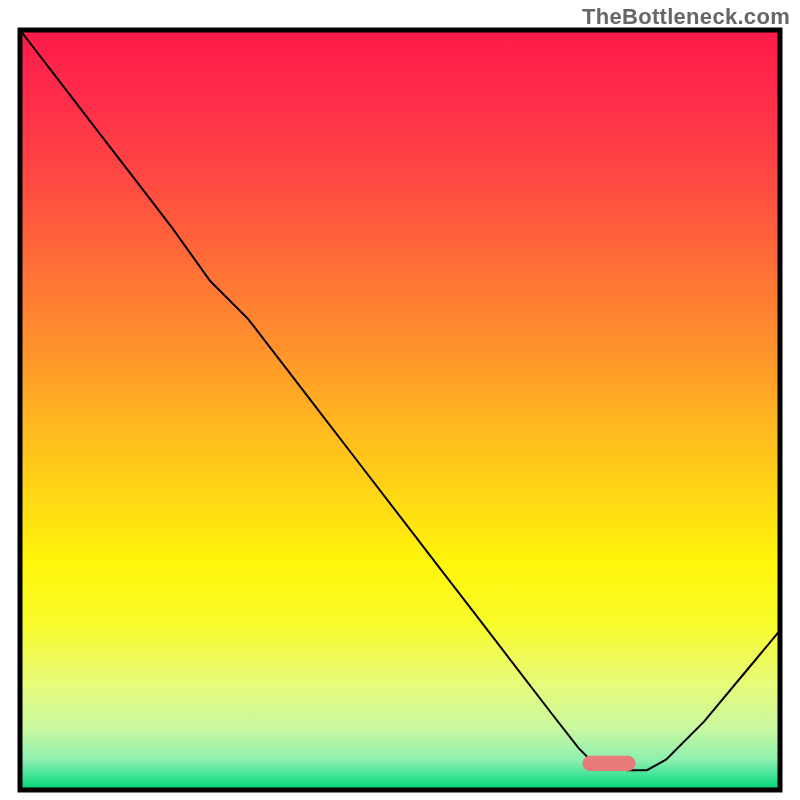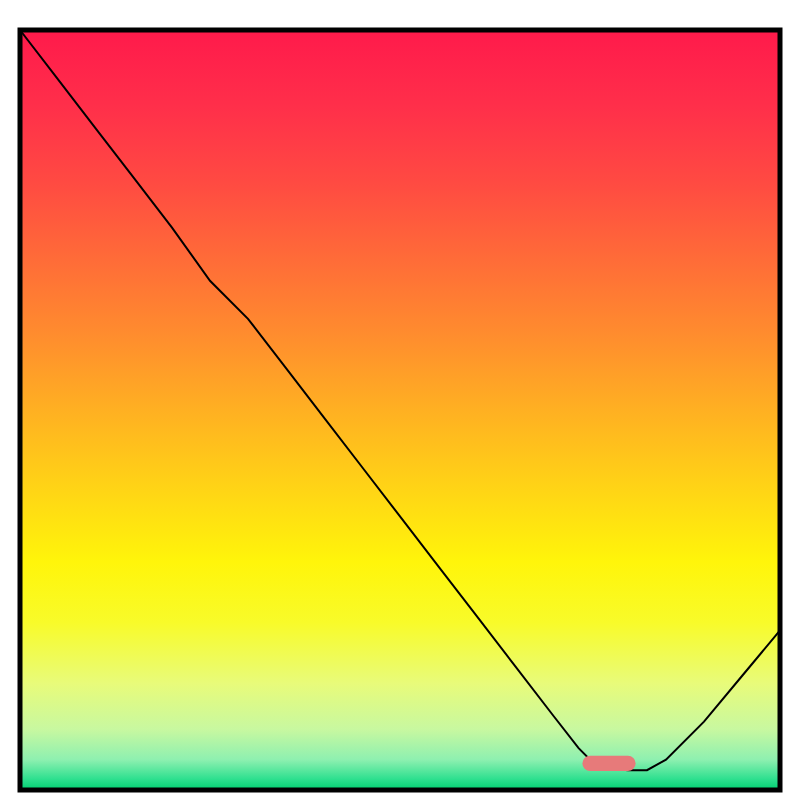--- a/index.html
+++ b/index.html
@@ -61,13 +61,14 @@
       <rect id="bg-rect" x="0" y="0" width="760" height="760" fill="url(#bg-grad)"></rect>
 
       <path id="curve" fill="none" stroke="#000000" stroke-width="2" d="M0.00,0.00 L38.00,49.40 L76.00,98.80 L114.00,148.20 L152.00,197.60 L190.00,250.80 L228.00,288.80 L266.00,338.20 L304.00,387.60 L342.00,437.00 L380.00,486.40 L418.00,535.80 L456.00,585.20 L494.00,634.60 L532.00,684.00 L558.60,718.20 L577.60,737.20 L608.00,740.24 L627.00,740.24 L646.00,729.60 L684.00,691.60 L722.00,646.00 L760.00,600.40"></path>
 
       <rect id="marker" rx="7.60" ry="7.60" x="562.40" y="725.80" width="53.20" height="15.20" fill="#e77a7a"></rect>
 
       <rect x="0" y="0" width="760" height="760" fill="none" stroke="#000" stroke-width="5"></rect>
     </g>
   </svg>
 
+  <div class="watermark">TheBottleneck.com</div>
 </div>
 
 </body></html>

